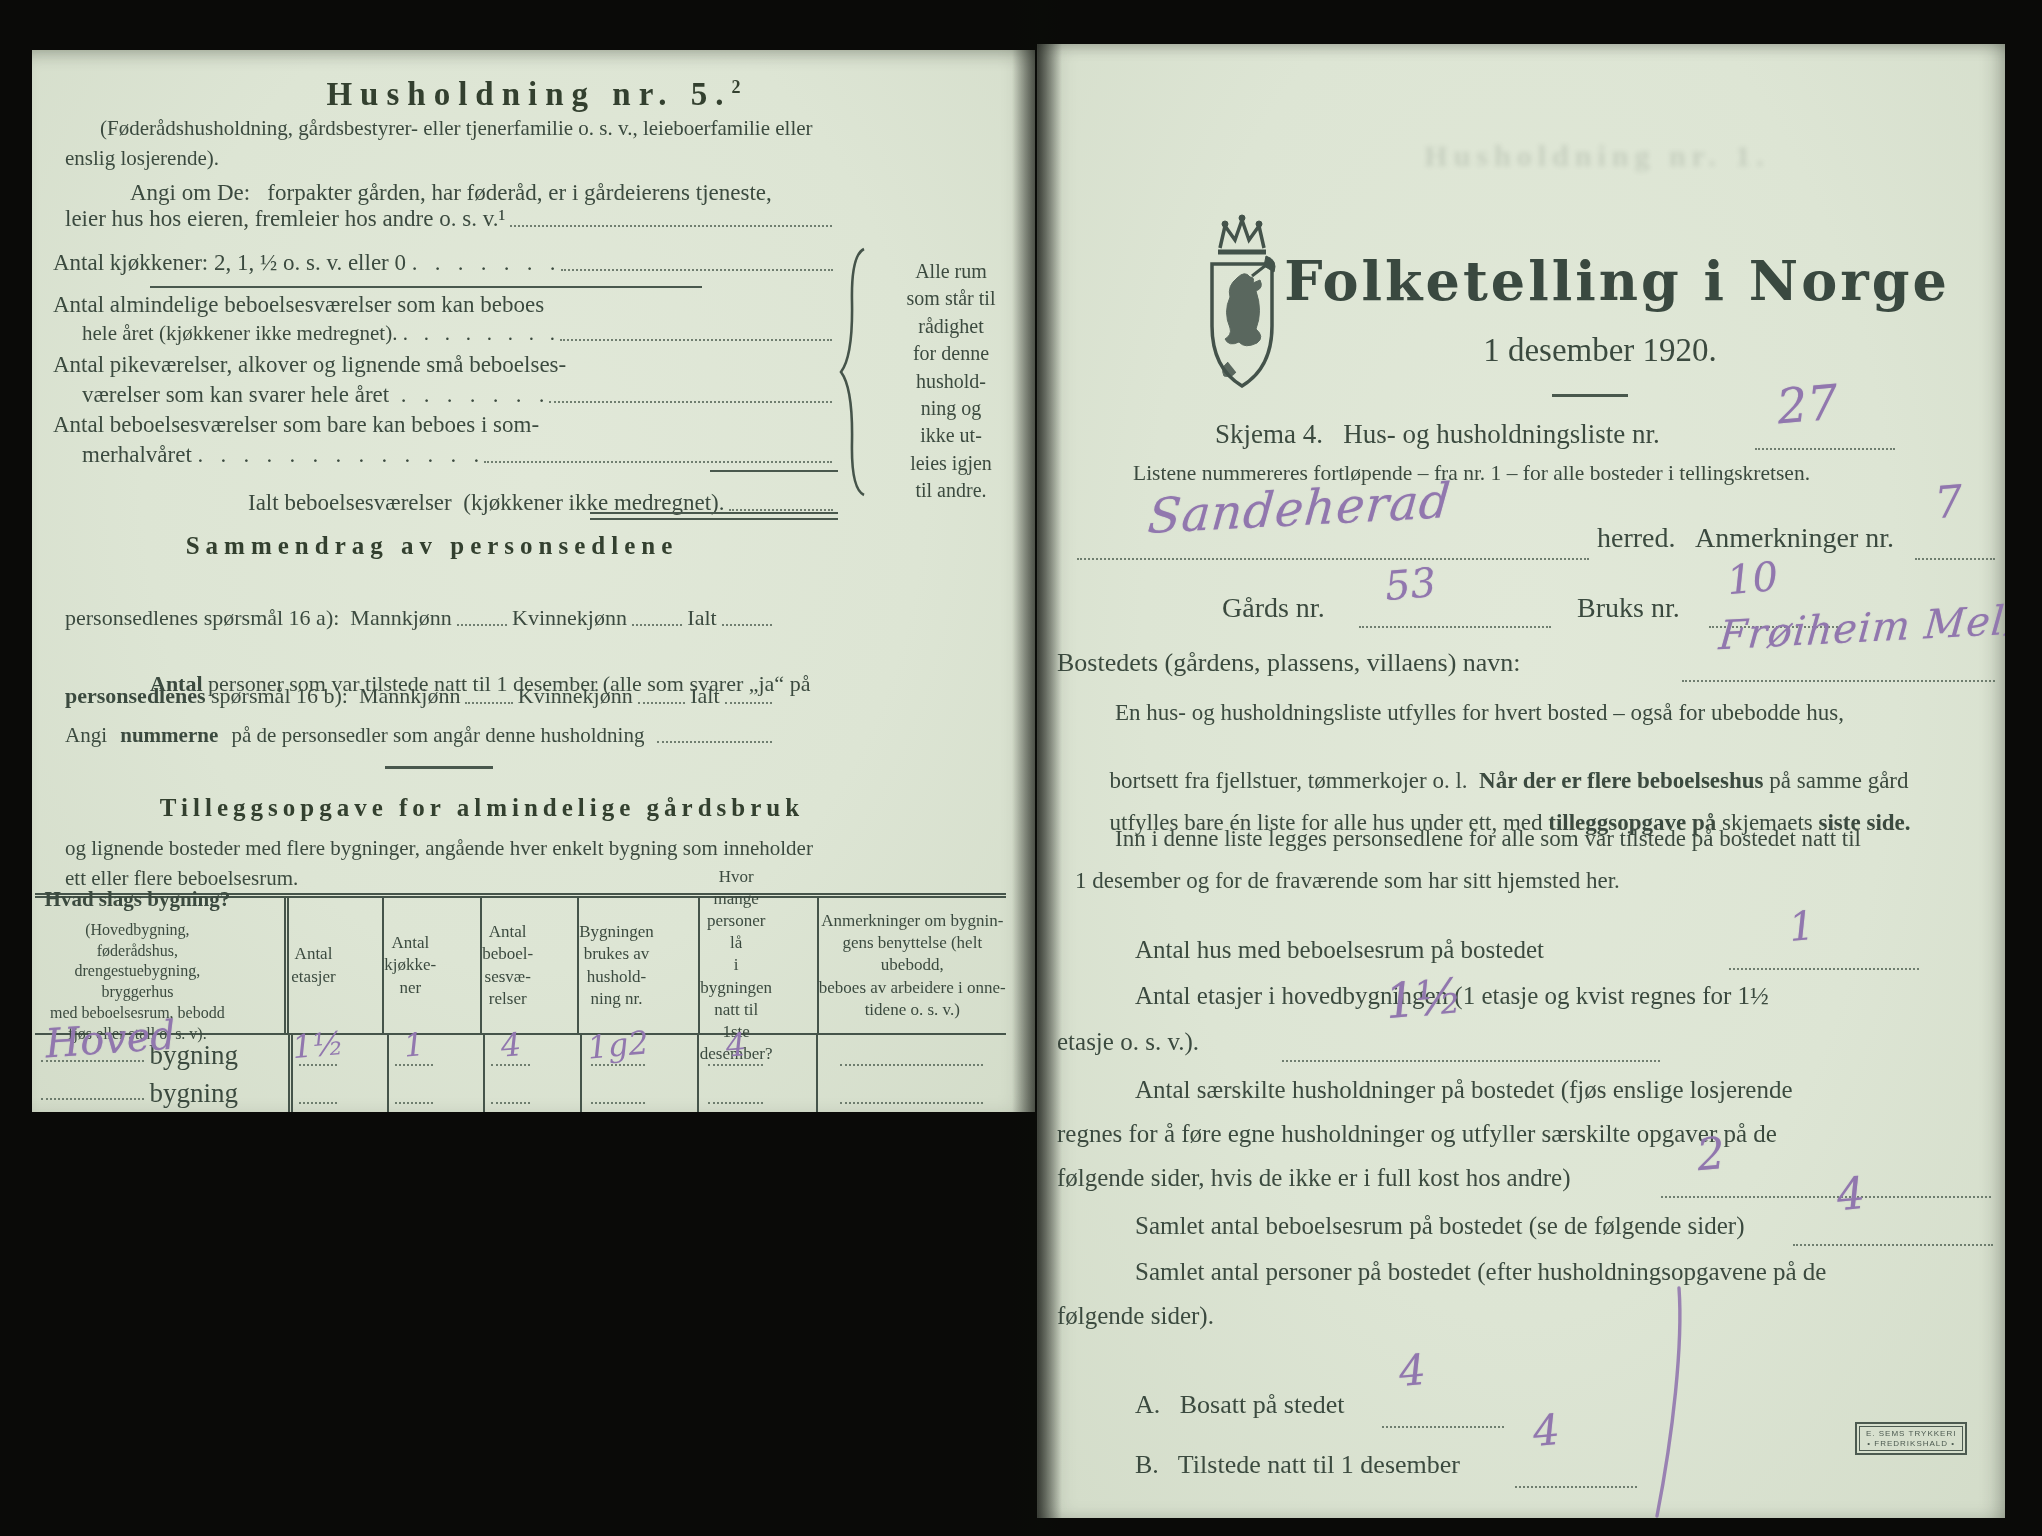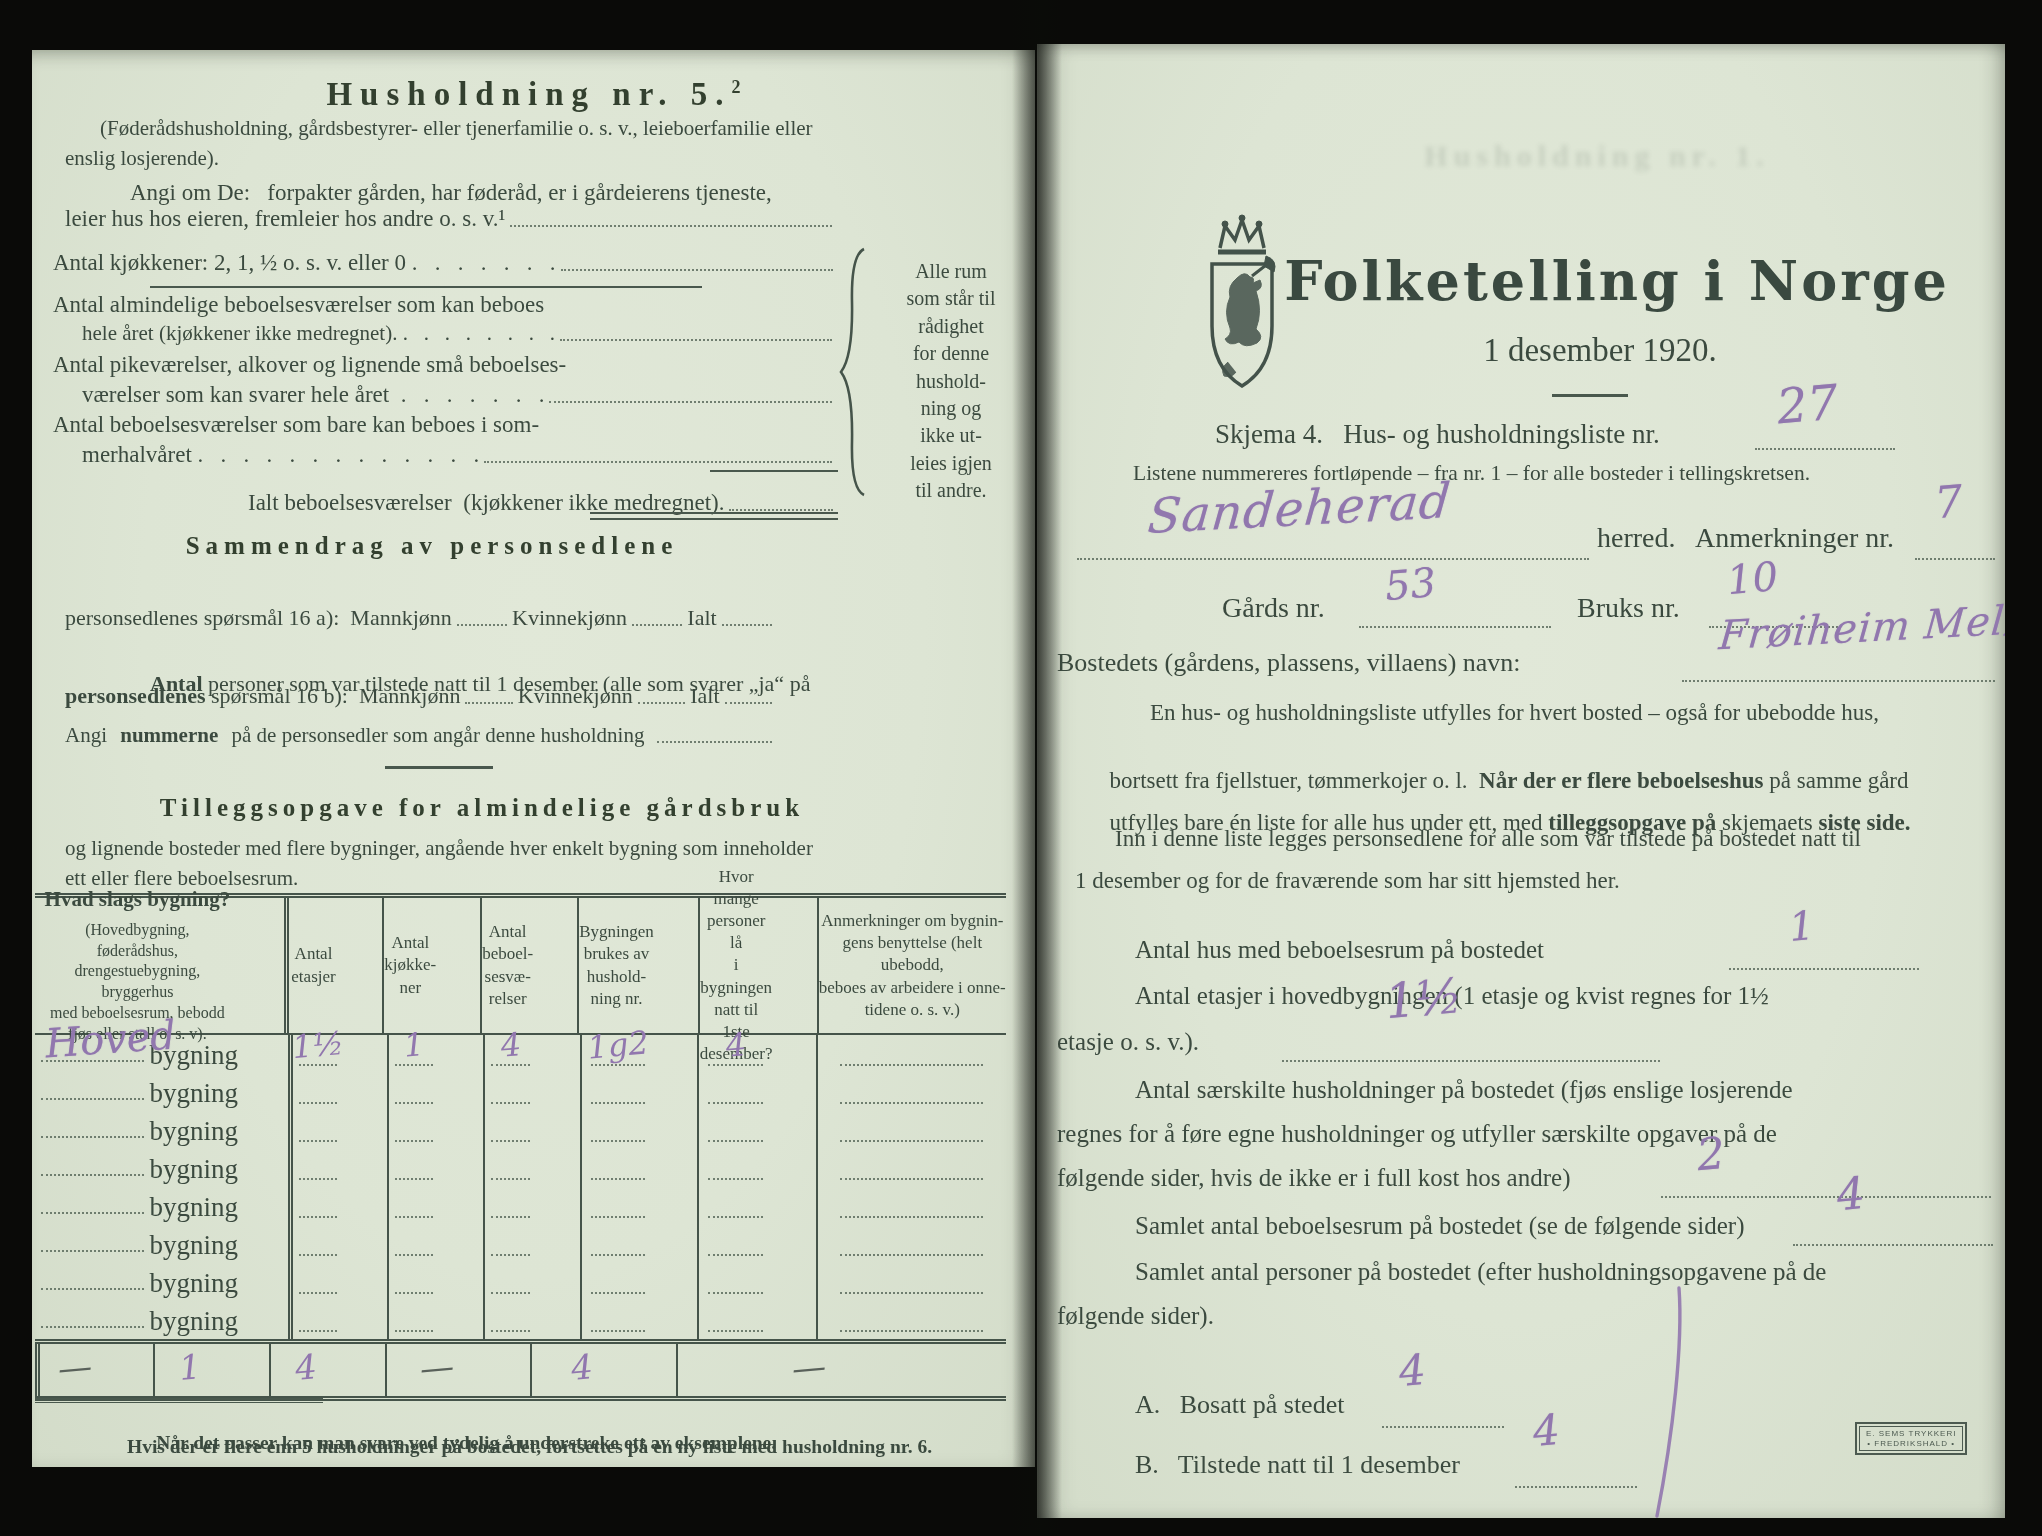--- a/index.html
+++ b/index.html
@@ -1,21 +1,21 @@
 <!DOCTYPE html>
 <html><head>
 <meta charset="utf-8">
 <style>
   html,body{margin:0;padding:0;background:#000;}
   .scene{position:relative;width:2042px;height:1536px;background:#0a0a08;overflow:hidden;
          font-family:"Liberation Serif","DejaVu Serif",serif;color:#3b4a3f;}
   .paper{position:absolute;background:
      radial-gradient(ellipse at 50% 40%, #e1e8d8 0%, #dde5d4 55%, #d3dcc9 100%);
      overflow:hidden;}
-  #paper-left{left:32px;top:50px;width:1003px;height:1417px;
+  #paper-left{left:32px;top:50px;width:1003px;height:1062px;
      box-shadow:inset -20px 0 26px -14px rgba(20,25,18,.38), inset 0 14px 18px -12px rgba(20,25,18,.30);}
   #paper-right{left:1037px;top:44px;width:968px;height:1474px;
      box-shadow:inset 22px 0 28px -14px rgba(20,25,18,.42), inset -16px 0 20px -12px rgba(20,25,18,.35), inset 0 12px 16px -12px rgba(20,25,18,.28);}
   #fold{position:absolute;left:1012px;top:0;width:50px;height:1536px;
      background:linear-gradient(90deg, rgba(0,0,0,0) 0%, rgba(10,12,8,.55) 45%, rgba(10,12,8,.65) 52%, rgba(0,0,0,0) 100%);z-index:5;pointer-events:none;}
 
   .ln{position:absolute;white-space:pre;line-height:1.15;}
   .c{text-align:center;}
   .b{font-weight:bold;}
   .flexln{position:absolute;display:flex;align-items:flex-end;}
@@ -474,21 +474,21 @@
     <div class="hw" style="left:348px;top:520px;font-size:40px;">53</div>
     <div class="dot" style="left:322px;top:582px;width:192px;"></div>
     <div class="ln" style="left:540px;top:548px;font-size:28px;">Bruks nr.</div>
     <div class="hw" style="left:690px;top:514px;font-size:40px;">10</div>
     <div class="dot" style="left:672px;top:582px;width:132px;"></div>
 
     <div class="ln" style="left:20px;top:604px;font-size:26px;">Bostedets (gårdens, plassens, villaens) navn:</div>
     <div class="hw hw-script" style="left:682px;top:562px;font-size:40px;white-space:nowrap;">Frøiheim Meløst</div>
     <div class="dot" style="left:645px;top:636px;width:313px;"></div>
 
-    <div class="ln" style="left:78px;top:656px;font-size:23px;margin-left:35px;">En hus- og husholdningsliste utfylles for hvert bosted – også for ubebodde hus,</div>
+    <div class="ln" style="left:78px;top:656px;font-size:23px;">En hus- og husholdningsliste utfylles for hvert bosted – også for ubebodde hus,</div>
     <div class="ln" style="left:38px;top:698px;font-size:23px;">
       <span>bortsett fra fjellstuer, tømmerkojer o. l.  </span><span class="b">Når der er flere beboelseshus</span><span> på samme gård</span>
     </div>
     <div class="ln" style="left:38px;top:740px;font-size:23px;">
       <span>utfylles bare én liste for alle hus under ett, med </span><span class="b">tilleggsopgave på</span><span> skjemaets </span><span class="b">siste side.</span>
     </div>
     <div class="ln" style="left:78px;top:782px;font-size:23px;">Inn i denne liste legges personsedlene for alle som var tilstede på bostedet natt til</div>
     <div class="ln" style="left:38px;top:824px;font-size:23px;">1 desember og for de fraværende som har sitt hjemsted her.</div>
 
     <div class="ln" style="left:98px;top:892px;font-size:25px;">Antal hus med beboelsesrum på bostedet</div>

